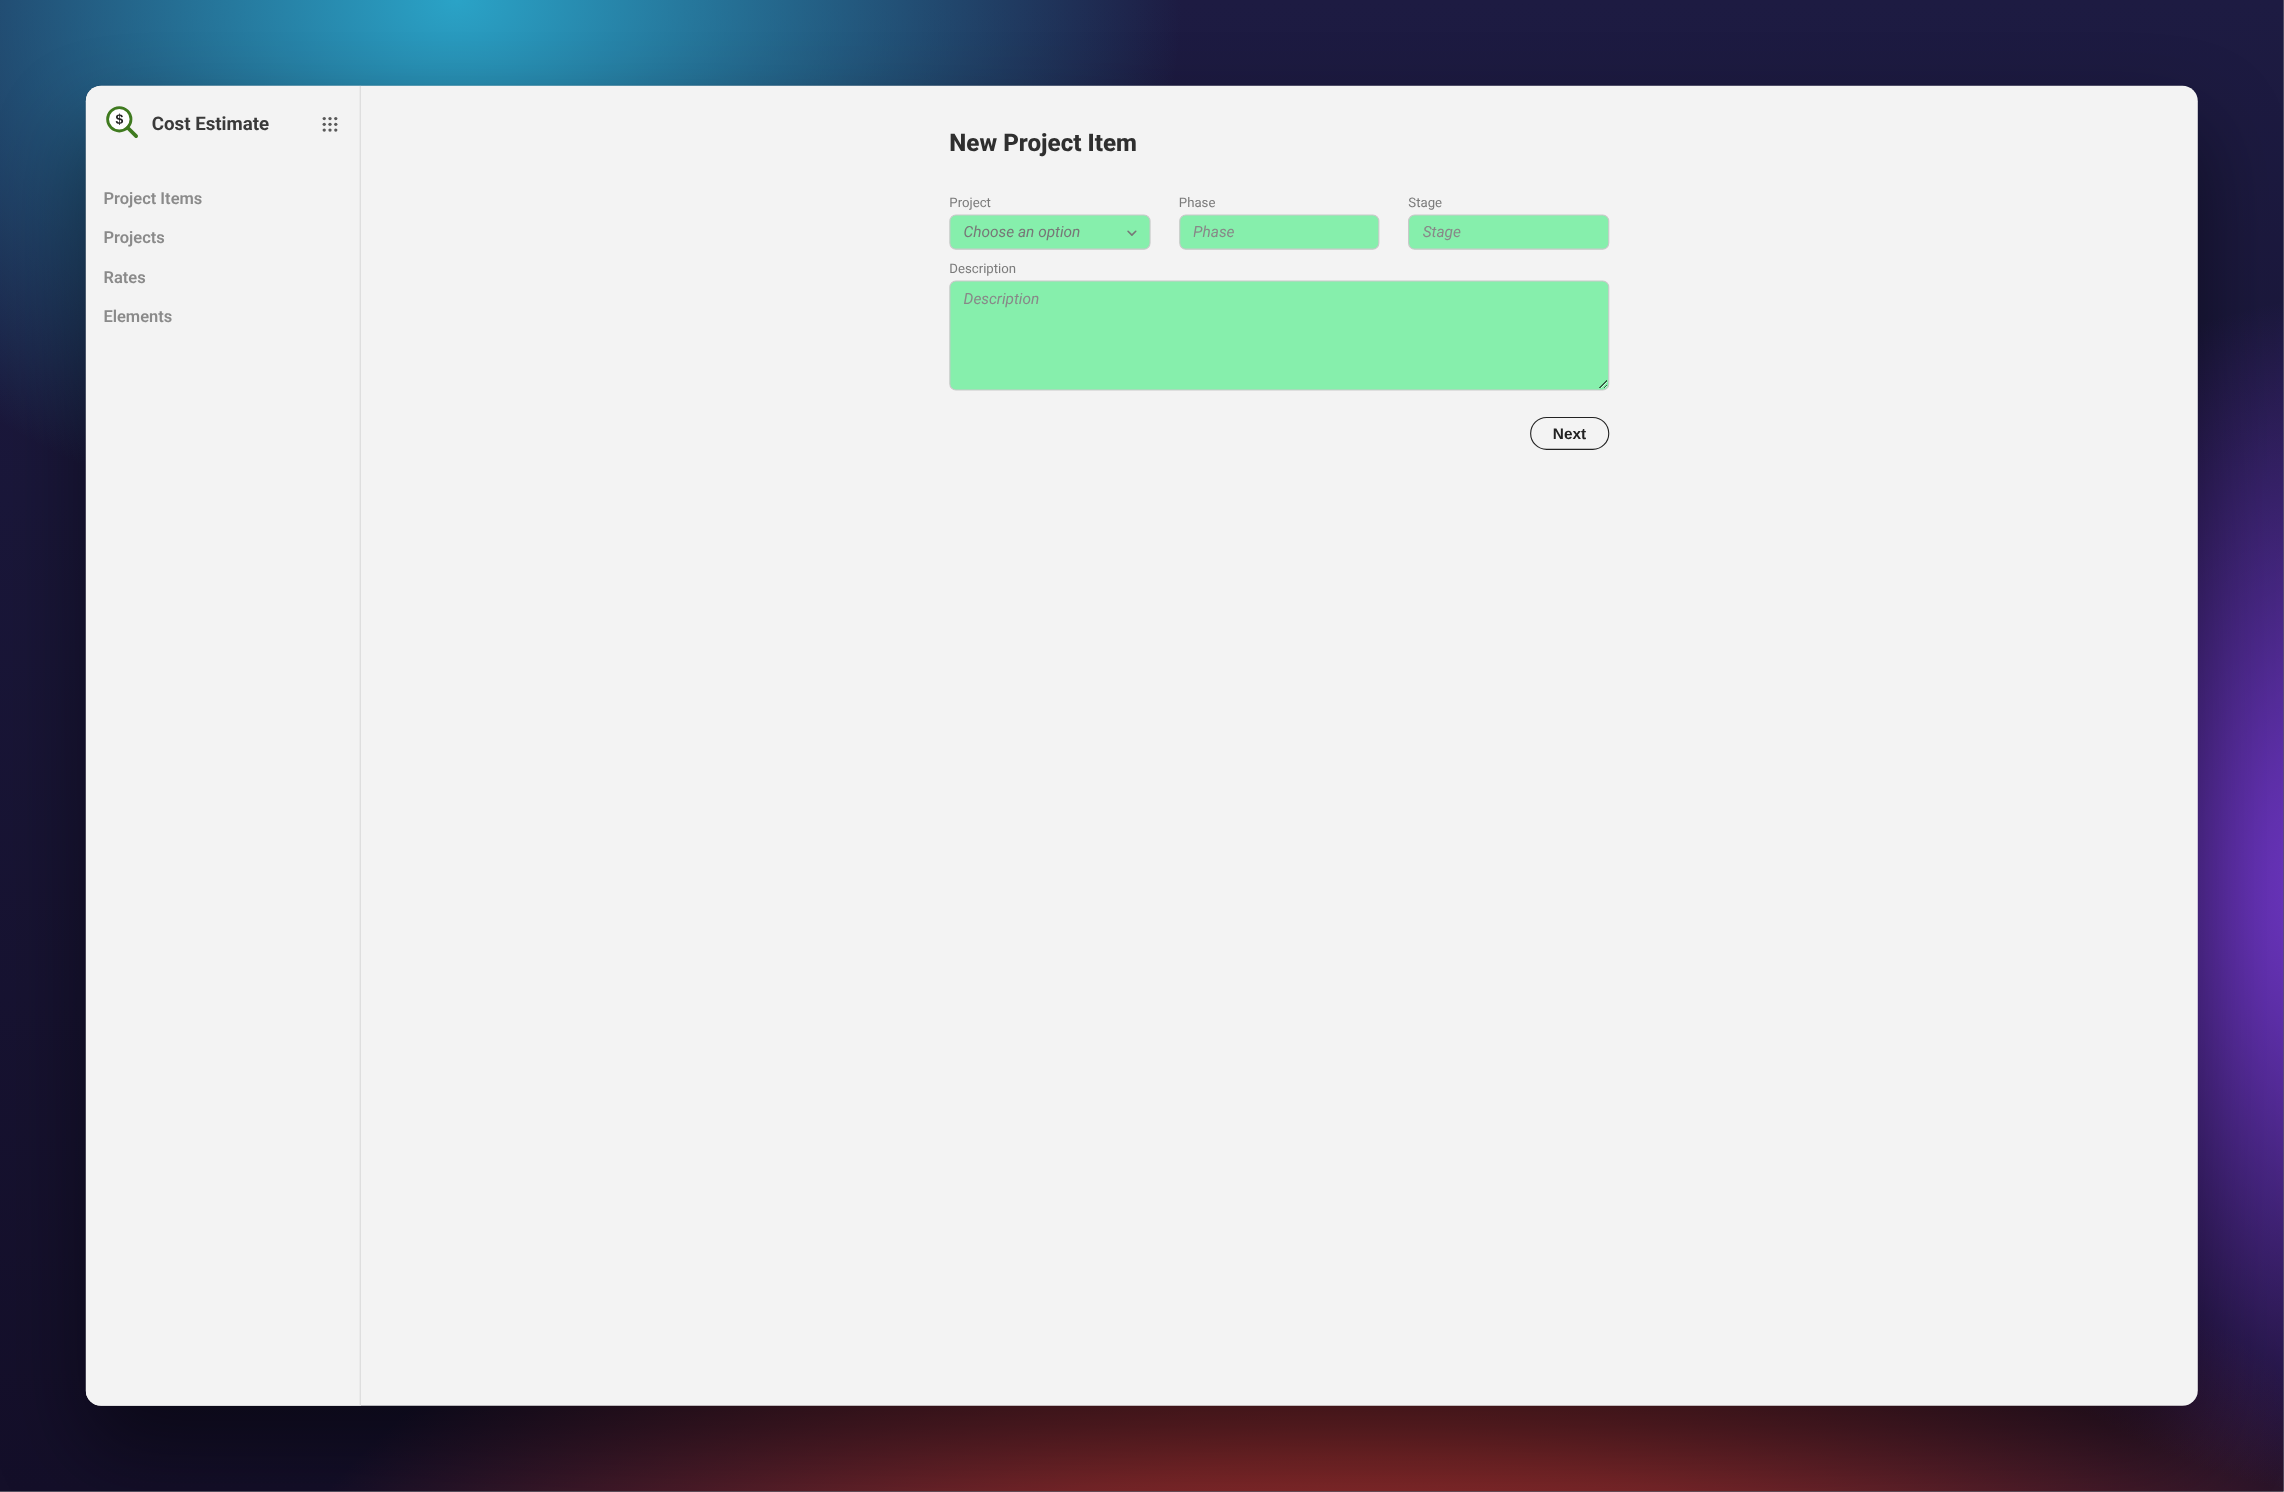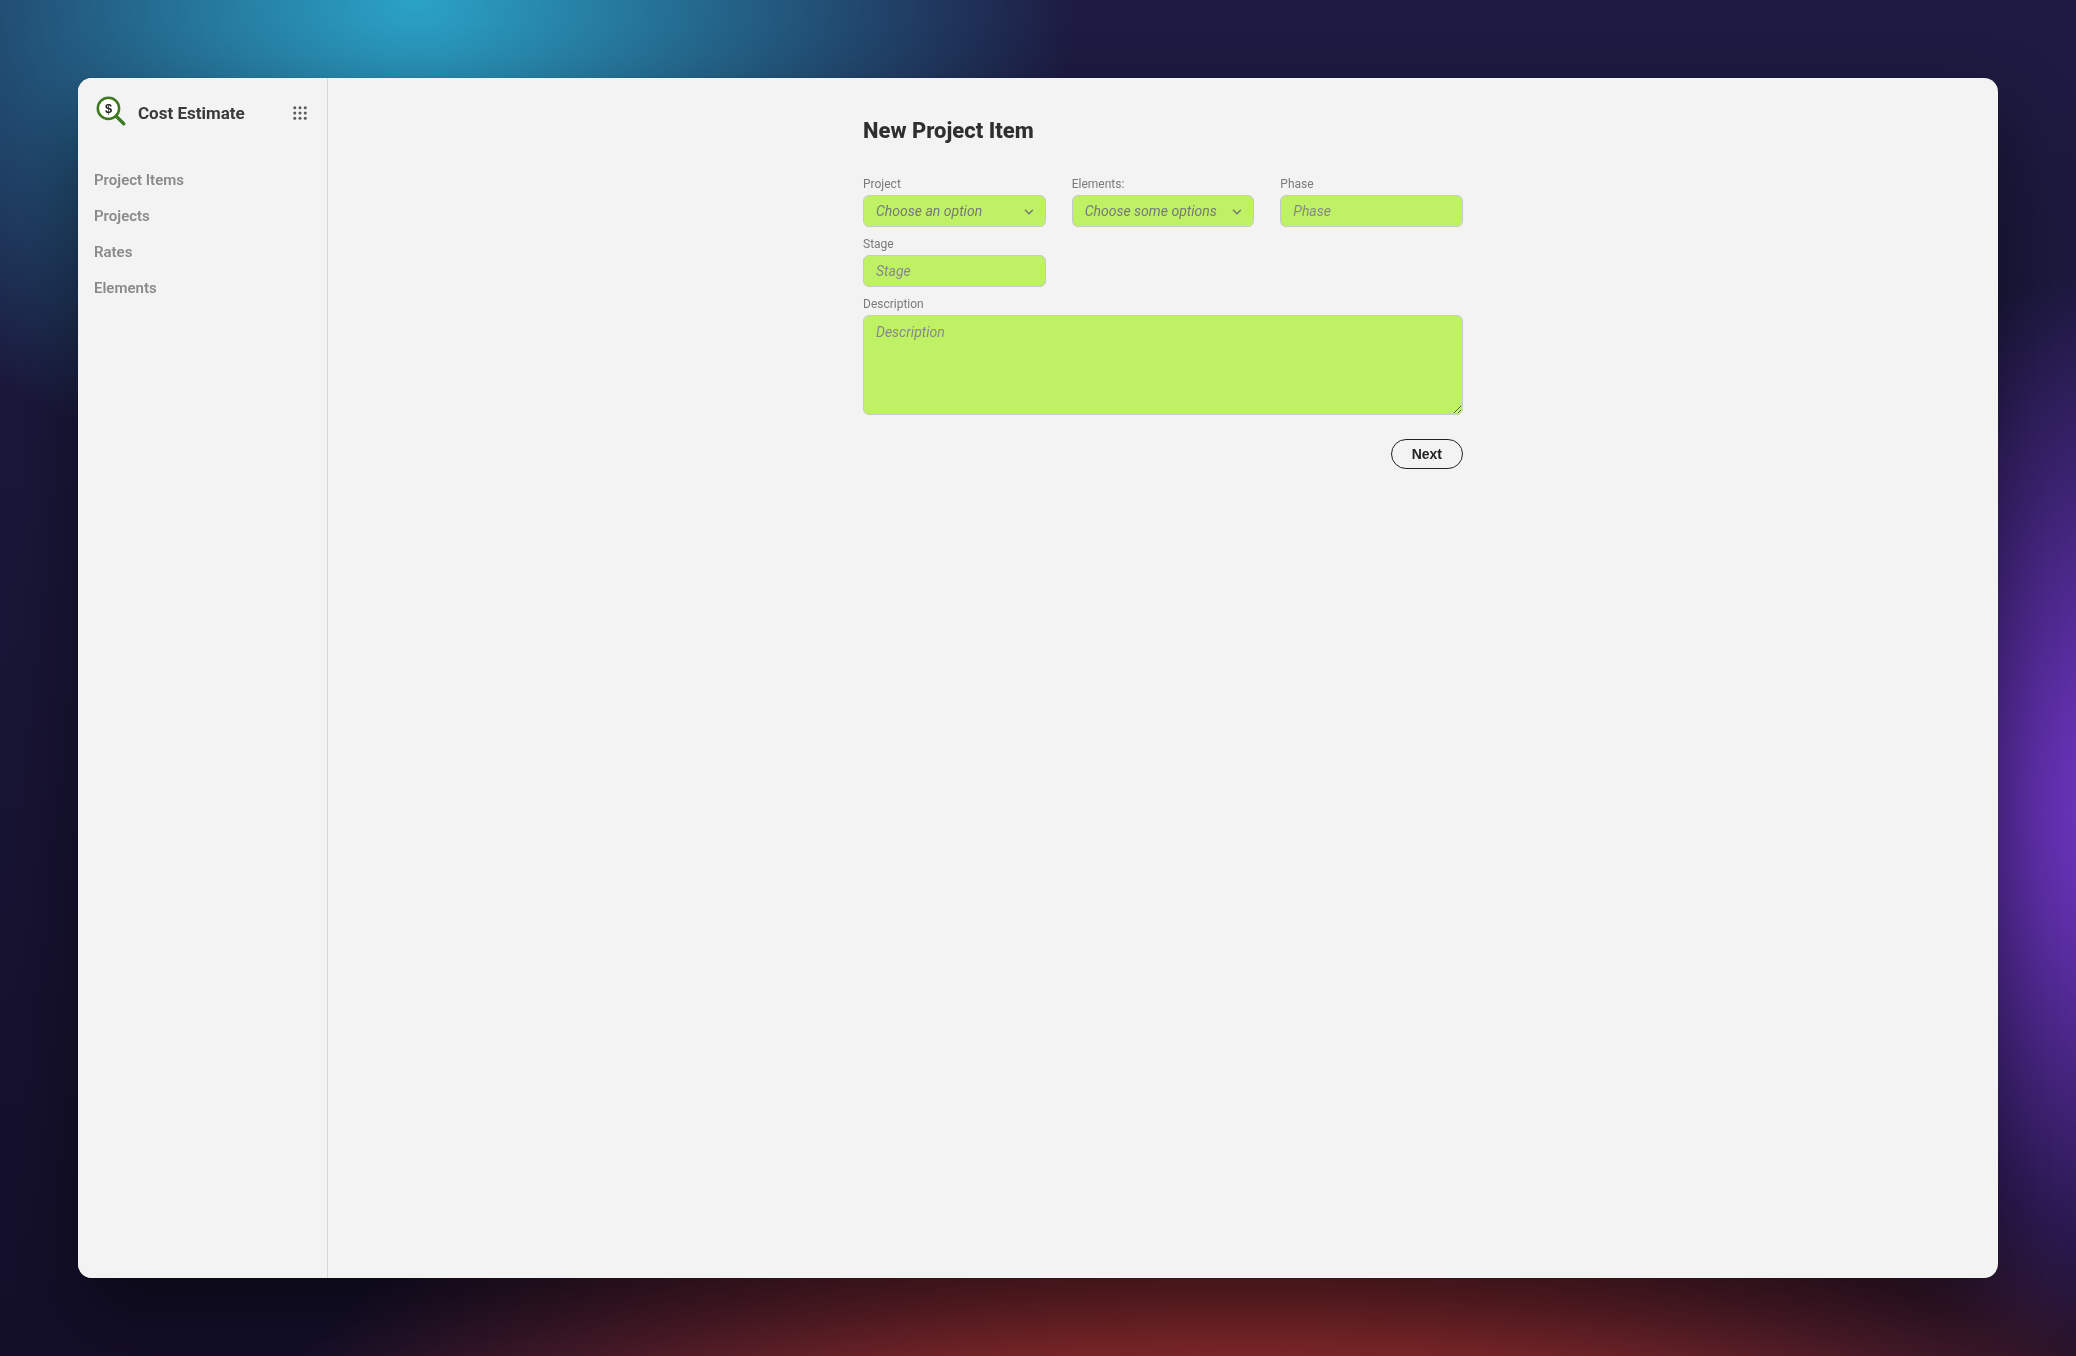--- a/index.html
+++ b/index.html
@@ -128,21 +128,21 @@
   }
 
   .field-label {
     font-size: 12px;
     color: #7a7a7a;
     margin-bottom: 4px;
   }
 
   .select, .input, .textarea {
     width: 100%;
-    background: #bef264;
+    background: #86efac;
     border: 1px solid #c9c9c9;
     border-radius: 6px;
     font-family: inherit;
     font-size: 14px;
     color: #333;
   }
 
   .select {
     height: 32px;
     padding: 0 34px 0 12px;
@@ -266,31 +266,20 @@
           <div class="select-wrapper">
             <button type="button" class="select">Choose an option</button>
             <span class="select-caret">
               <svg viewBox="0 0 24 24" width="14" height="14" fill="none" stroke="currentColor" stroke-width="2.5" stroke-linecap="round" stroke-linejoin="round">
                   <polyline points="6 9 12 15 18 9"></polyline>
                 </svg>
             </span>
           </div>
         </div>
 
-        <div class="field">
-          <label class="field-label">Elements:</label>
-          <div class="select-wrapper">
-            <button type="button" class="select">Choose some options</button>
-            <span class="select-caret">
-              <svg viewBox="0 0 24 24" width="14" height="14" fill="none" stroke="currentColor" stroke-width="2.5" stroke-linecap="round" stroke-linejoin="round">
-                  <polyline points="6 9 12 15 18 9"></polyline>
-                </svg>
-            </span>
-          </div>
-        </div>
 
         <div class="field">
           <label class="field-label">Phase</label>
           <input type="text" class="input" placeholder="Phase" style="">
         </div>
 
         <div class="field">
           <label class="field-label">Stage</label>
           <input type="text" class="input" placeholder="Stage" style="">
         </div>

